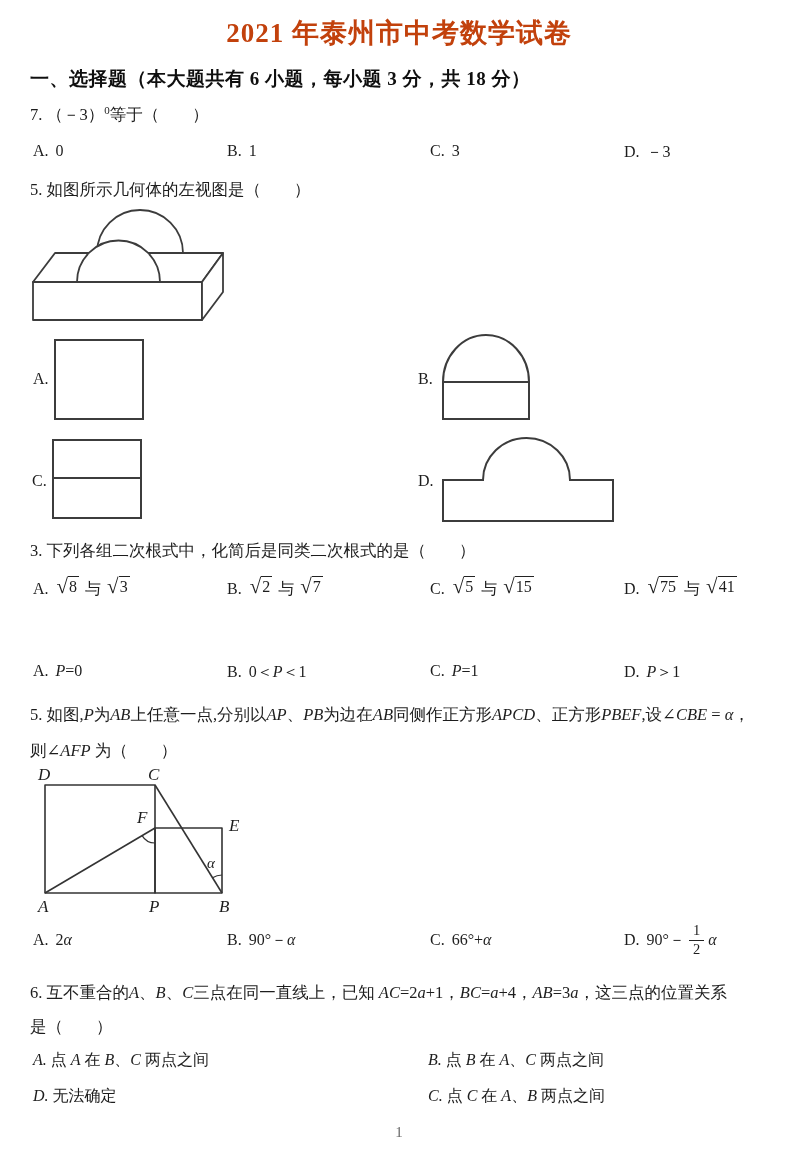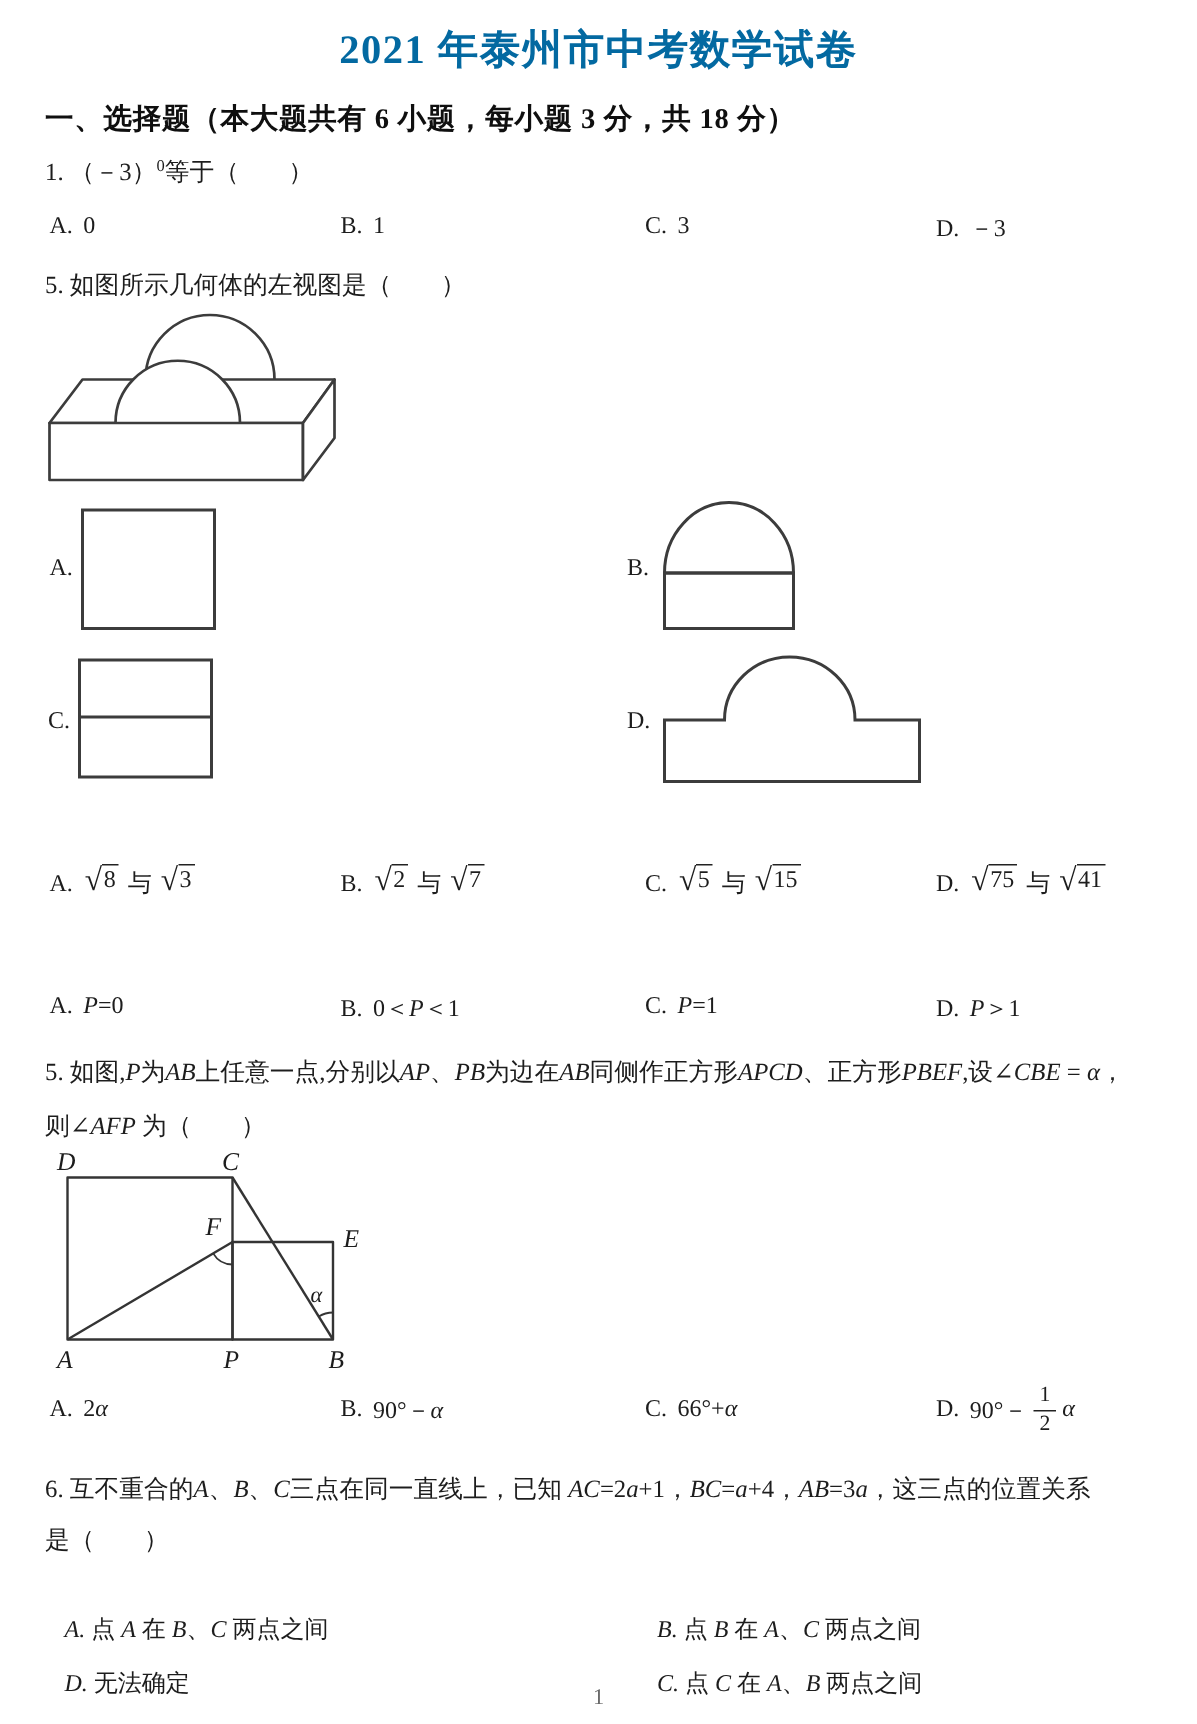--- a/index.html
+++ b/index.html
@@ -1,27 +1,27 @@
 <!DOCTYPE html>
 <html><head>
 <meta charset="utf-8">
 <style>
   *{margin:0;padding:0;box-sizing:border-box;}
   html,body{background:#ffffff;}
   .page{position:relative;width:798px;height:1149px;background:#fff;overflow:hidden;
         font-family:"Liberation Serif","DejaVu Serif",serif;color:#1d1d1d;}
   .abs{position:absolute;white-space:pre;}
   .title{position:absolute;top:15px;left:0;width:100%;text-align:center;
-         font-weight:bold;font-size:27px;color:#0369a1;letter-spacing:1px;}
+         font-weight:bold;font-size:27px;color:#c2410c;letter-spacing:1px;}
   .section{font-weight:bold;font-size:19px;color:#0f0f0f;letter-spacing:0.5px;}
   .stem{font-size:16.5px;}
   .opts4{position:absolute;left:0;width:100%;padding-left:33px;display:grid;
          grid-template-columns:194px 203px 194px auto;font-size:16px;}
-  .opts2{position:absolute;left:0;width:100%;padding-left:43px;display:grid;
-         grid-template-columns:395px auto;font-size:16px;margin-top:26px;}
+  .opts2{position:absolute;left:0;width:100%;padding-left:33px;display:grid;
+         grid-template-columns:395px auto;font-size:16px;}
   .opt{display:flex;align-items:baseline;white-space:pre;}
   .optc{align-items:center;}
   .ol{margin-right:7px;}
   .it, .it span{font-style:italic;}
   .sup{font-size:11px;vertical-align:6px;}
   .figlabel{position:absolute;font-size:16px;white-space:pre;}
   svg.fig{position:absolute;overflow:visible;}
   .sqrt{display:inline-flex;align-items:flex-start;margin:0 1px;}
   .rsign{font-size:21px;line-height:1.05;position:relative;top:-1px;}
   .rad{font-size:16px;border-top:1.4px solid #222;padding:1px 2px 0 1px;line-height:1.15;}
@@ -35,21 +35,21 @@
 </style>
 </head>
 <body>
 
 <div class="page">
 
   <div class="title">2021 年泰州市中考数学试卷</div>
 
   <div class="abs section" style="top:66px;left:30px">一、选择题（本大题共有 6 小题，每小题 3 分，共 18 分）</div>
 
-  <div class="abs stem" style="top:104px;left:30px"><span>1. （－3）</span><span class="sup">0</span><span>等于（　　）</span></div>
+  <div class="abs stem" style="top:104px;left:30px"><span>7. （－3）</span><span class="sup">0</span><span>等于（　　）</span></div>
   <div class="opts4" style="top:142px">
     <div class="opt"><span class="ol">A.</span><span><span>0</span></span></div>
     <div class="opt"><span class="ol">B.</span><span><span>1</span></span></div>
     <div class="opt"><span class="ol">C.</span><span><span>3</span></span></div>
     <div class="opt"><span class="ol">D.</span><span><span>－3</span></span></div>
   </div>
 
   <div class="abs stem" style="top:179px;left:30px"><span>5. 如图所示几何体的左视图是（　　）</span></div>
 
   <svg class="fig" style="left:28px;top:206px" width="210" height="122" viewBox="0 0 210 122" fill="none" stroke="#3c3c3c" stroke-width="1.8" stroke-linejoin="round">
@@ -77,20 +77,21 @@
   <svg class="fig" style="left:51px;top:438px" width="92" height="84" viewBox="0 0 92 84" fill="none" stroke="#3c3c3c" stroke-width="2">
     <rect x="2" y="2" width="88" height="78"></rect>
     <line x1="2" y1="40" x2="90" y2="40"></line>
   </svg>
 
   <div class="figlabel" style="left:418px;top:472px">D.</div>
   <svg class="fig" style="left:441px;top:436px" width="175" height="88" viewBox="0 0 175 88" fill="none" stroke="#3c3c3c" stroke-width="2">
     <path d="M2,44 L42,44 A43.5,42 0 0 1 129,44 L172,44 L172,85 L2,85 Z"></path>
   </svg>
 
+  <div class="abs stem" style="top:540px;left:30px"><span>3. 下列各组二次根式中，化简后是同类二次根式的是（　　）</span></div>
   <div class="opts4" style="top:576px">
     <div class="opt">
       <span class="ol">A.</span>
       <span class="sqrt"><span class="rsign">√</span><span class="rad">8</span></span>
       <span class="conj">与</span>
       <span class="sqrt"><span class="rsign">√</span><span class="rad">3</span></span>
     </div>
     <div class="opt">
       <span class="ol">B.</span>
       <span class="sqrt"><span class="rsign">√</span><span class="rad">2</span></span>

